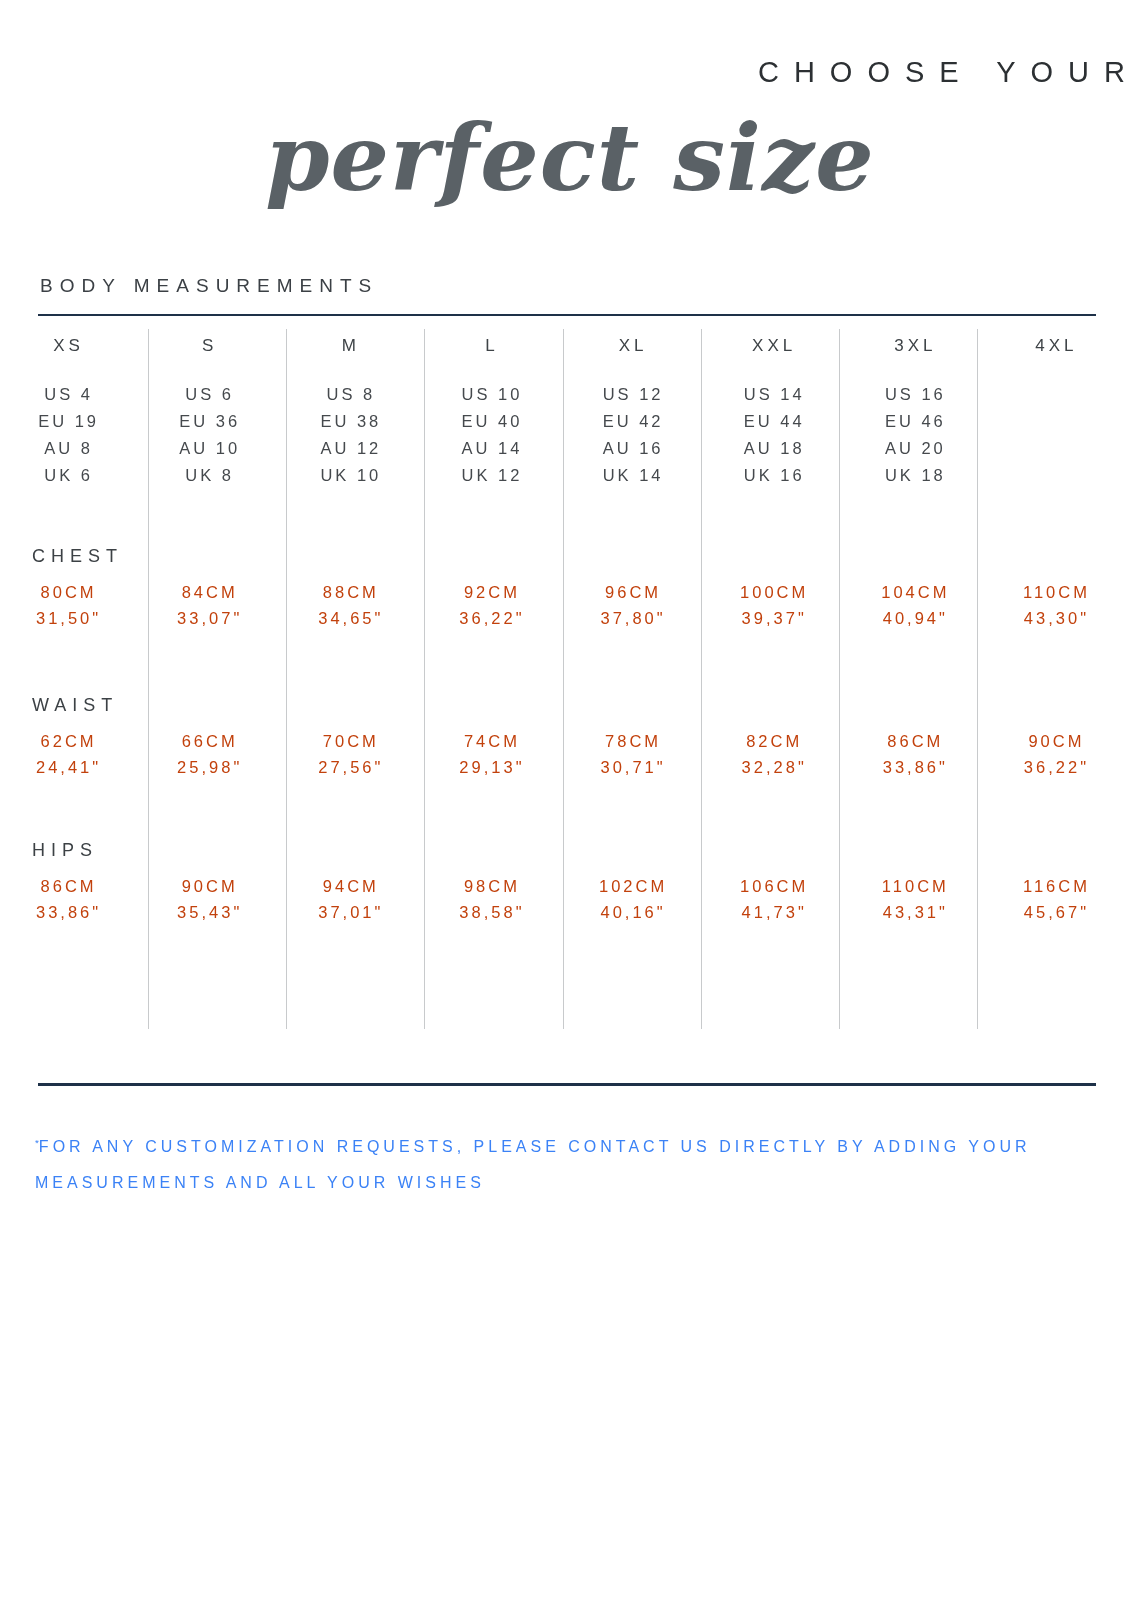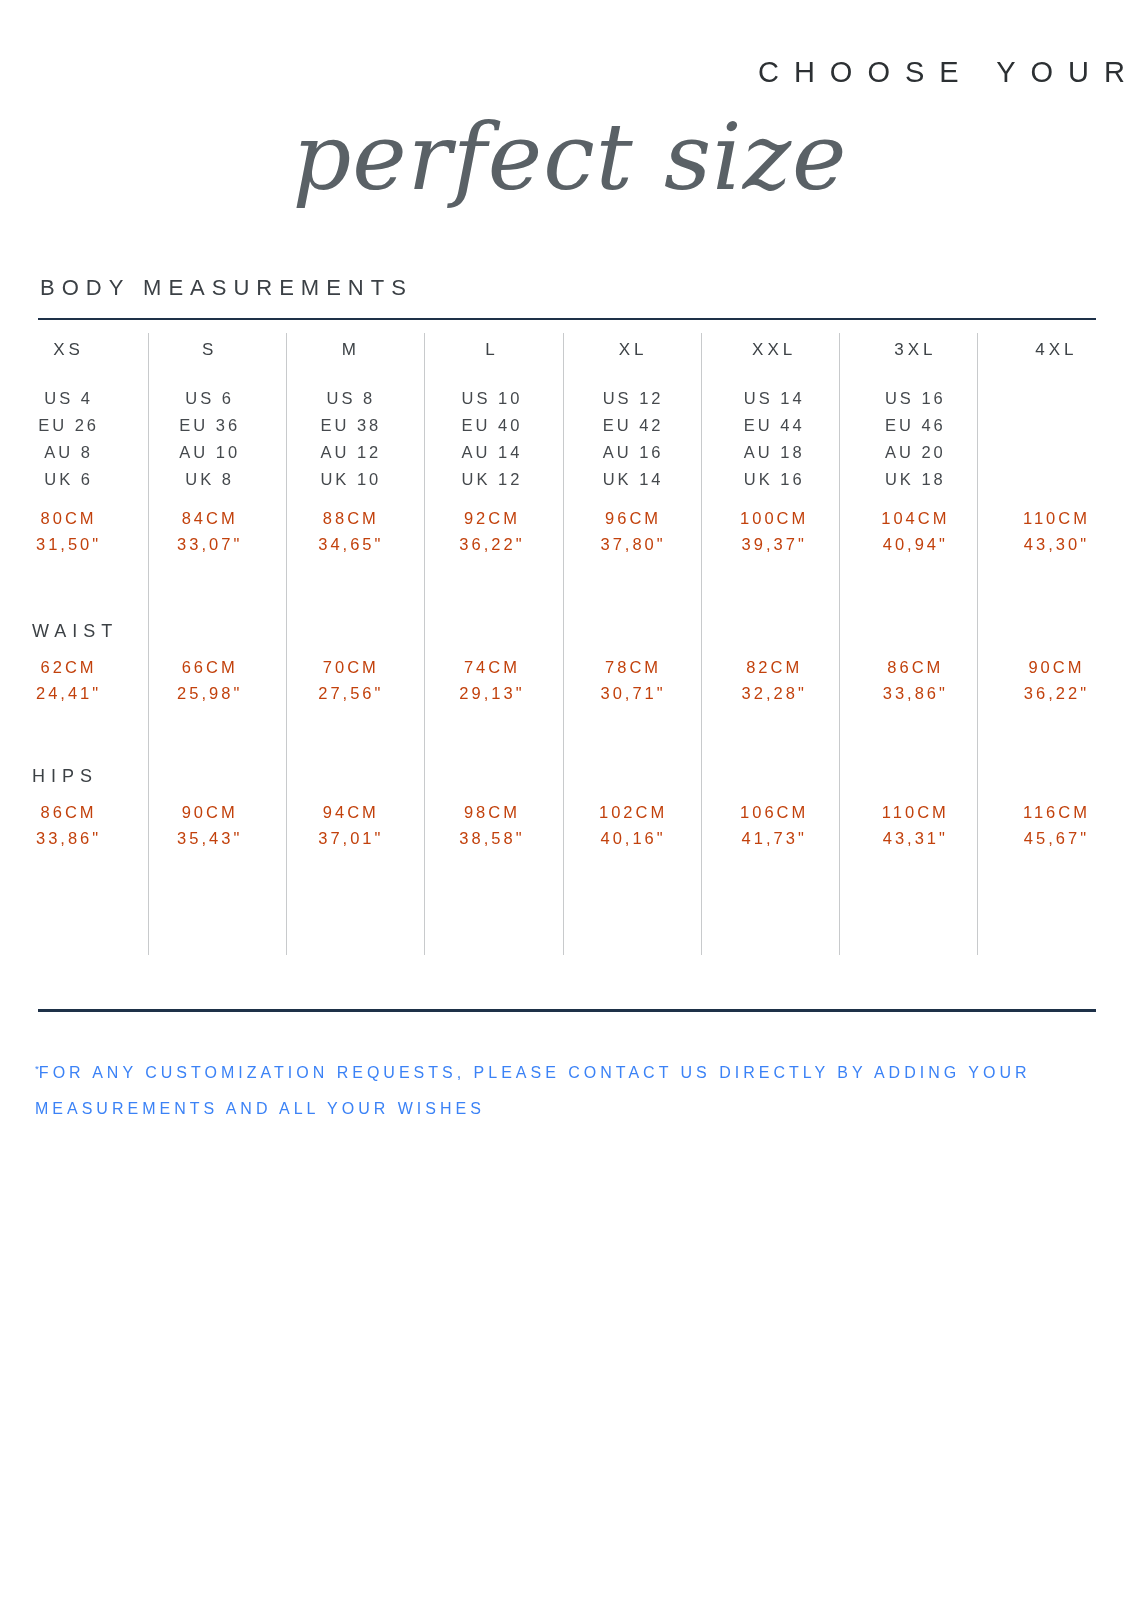--- a/index.html
+++ b/index.html
@@ -19,30 +19,30 @@
     letter-spacing:15px;
     color:#2c3033;
     font-weight:400;
   }
   .script-title{
     margin-top:4px;
     height:140px;
     text-align:center;
     font-family:"DejaVu Serif", serif;
     font-style:italic;
-    font-weight:400;
+    font-weight:700;
     font-size:92px;
     line-height:130px;
     color:#5a6166;
     letter-spacing:1px;
   }
   
   .section-heading{
     margin:42px 0 0 40px;
-    font-size:22px;
+    font-size:19px;
     letter-spacing:7px;
     color:#3b4045;
   }
   .rule{
     margin-left:38px;
     margin-right:44px;
     background:#1e3148;
   }
   .rule-top{height:2px;margin-top:17px;}
   .rule-bottom{height:3px;margin-top:54px;}
@@ -134,21 +134,21 @@
       <div>L</div>
       <div>XL</div>
       <div>XXL</div>
       <div>3XL</div>
       <div>4XL</div>
     </div>
 
     <div class="grid sizes-row">
       <div>
         <div>US 4</div>
-        <div>EU 26</div>
+        <div>EU 19</div>
         <div>AU 8</div>
         <div>UK 6</div>
       </div>
       <div>
         <div>US 6</div>
         <div>EU 36</div>
         <div>AU 10</div>
         <div>UK 8</div>
       </div>
       <div>
@@ -176,20 +176,21 @@
         <div>UK 16</div>
       </div>
       <div>
         <div>US 16</div>
         <div>EU 46</div>
         <div>AU 20</div>
         <div>UK 18</div>
       </div>
     </div>
 
+    <div class="row-label chest">CHEST</div>
     <div class="grid values-row">
       <div>
         <div class="cm-val">80CM</div>
         <div class="in-val">31,50"</div>
       </div>
       <div>
         <div class="cm-val">84CM</div>
         <div class="in-val">33,07"</div>
       </div>
       <div>

